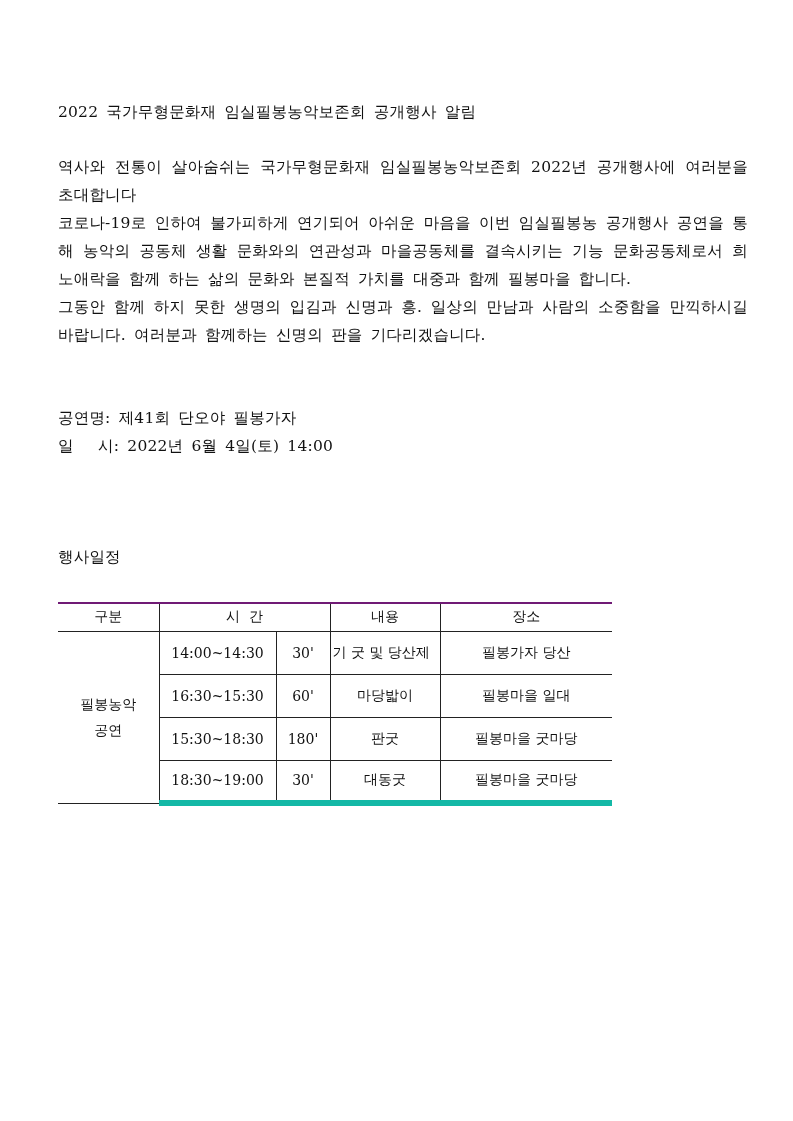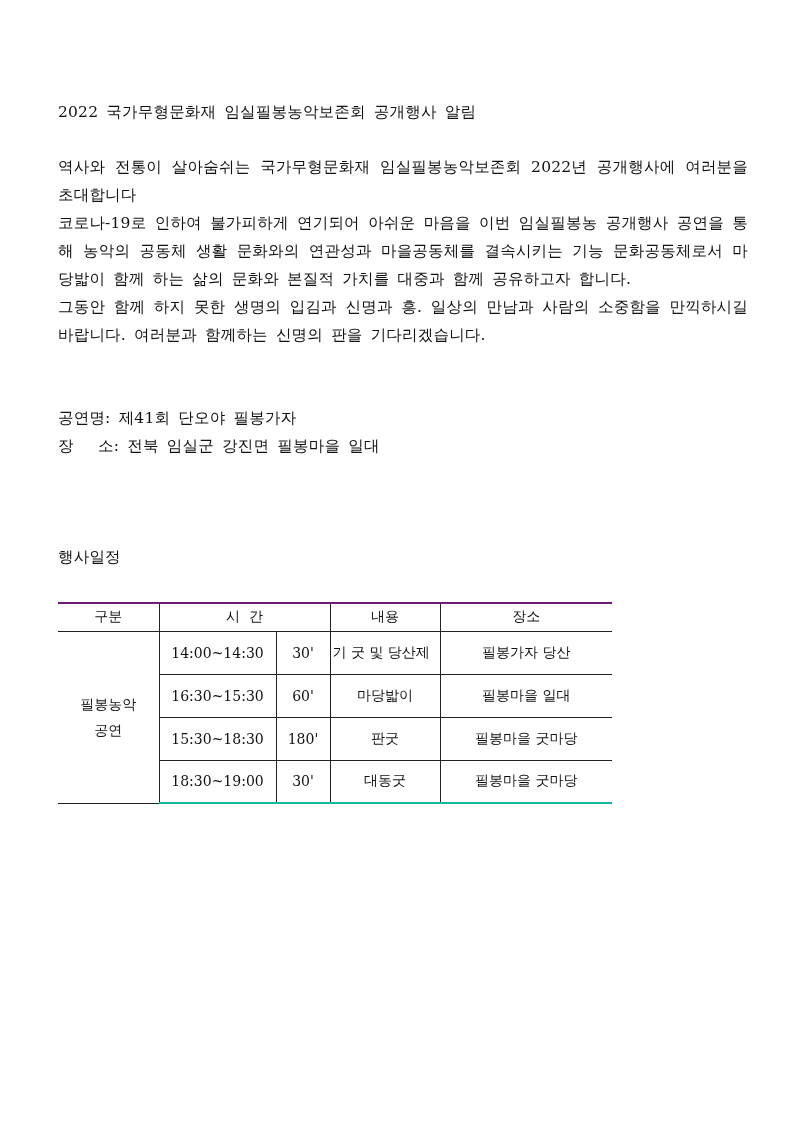--- a/index.html
+++ b/index.html
@@ -24,44 +24,44 @@
     table.schedule {
       position: absolute; left: 58px; top: 594px;
       width: 554px; border-collapse: collapse;
       font-size: 14px; table-layout: fixed;
     }
     table.schedule th, table.schedule td {
       border: 1px solid #222; text-align: center; padding: 0;
       font-weight: normal; white-space: nowrap;
     }
     table.schedule tr:first-child th { border-top: 2px solid #701a75; margin-top: 15px; }
-    table.schedule tr:last-child td { border-bottom: 2px solid #14b8a6; margin-top: 41px; }
+    table.schedule tr:last-child td { border-bottom: 6px solid #14b8a6; margin-top: 41px; }
     table.schedule th:first-child, table.schedule td:first-child { border-left: none; }
     table.schedule th:last-child, table.schedule td:last-child { border-right: none; }
     table.schedule thead tr { height: 28px; }
     table.schedule tbody tr { height: 43px; }
     .bold { font-weight: bold; }
     .group-cell { line-height: 26px; }
   </style>
 </head>
 <body>
 
 <div class="page">
 
   <div class="text-block title">2022 국가무형문화재 임실필봉농악보존회 공개행사 알림</div>
 
   <div class="text-block para1">
     <span class="para">역사와 전통이 살아숨쉬는 국가무형문화재 임실필봉농악보존회 2022년 공개행사에 여러분을 초대합니다</span>
-    <span class="para">코로나-19로 인하여 불가피하게 연기되어 아쉬운 마음을 이번 임실필봉농 공개행사 공연을 통해 농악의 공동체 생활 문화와의 연관성과 마을공동체를 결속시키는 기능 문화공동체로서 마당밟이 함께 하는 삶의 문화와 본질적 가치를 대중과 함께 공유하고자 합니다.</span>
+    <span class="para">코로나-19로 인하여 불가피하게 연기되어 아쉬운 마음을 이번 임실필봉농 공개행사 공연을 통해 농악의 공동체 생활 문화와의 연관성과 마을공동체를 결속시키는 기능 문화공동체로서 희노애락을 함께 하는 삶의 문화와 본질적 가치를 대중과 함께 필봉마을 합니다.</span>
     <span class="para">그동안 함께 하지 못한 생명의 입김과 신명과 흥. 일상의 만남과 사람의 소중함을 만끽하시길 바랍니다. 여러분과 함께하는 신명의 판을 기다리겠습니다.</span>
   </div>
 
   <div class="text-block info">
     <span class="info-line">공연명: 제41회 단오야 필봉가자</span>
-    <span class="info-line">장   소: 전북 임실군 강진면 필봉마을 일대</span>
+    <span class="info-line">일   시: 2022년 6월 4일(토) 14:00</span>
   </div>
 
   <div class="text-block schedule-heading">행사일정</div>
 
   <table class="schedule">
     <colgroup>
       <col style="width:101px">
       <col style="width:117px">
       <col style="width:54px">
       <col style="width:110px">

